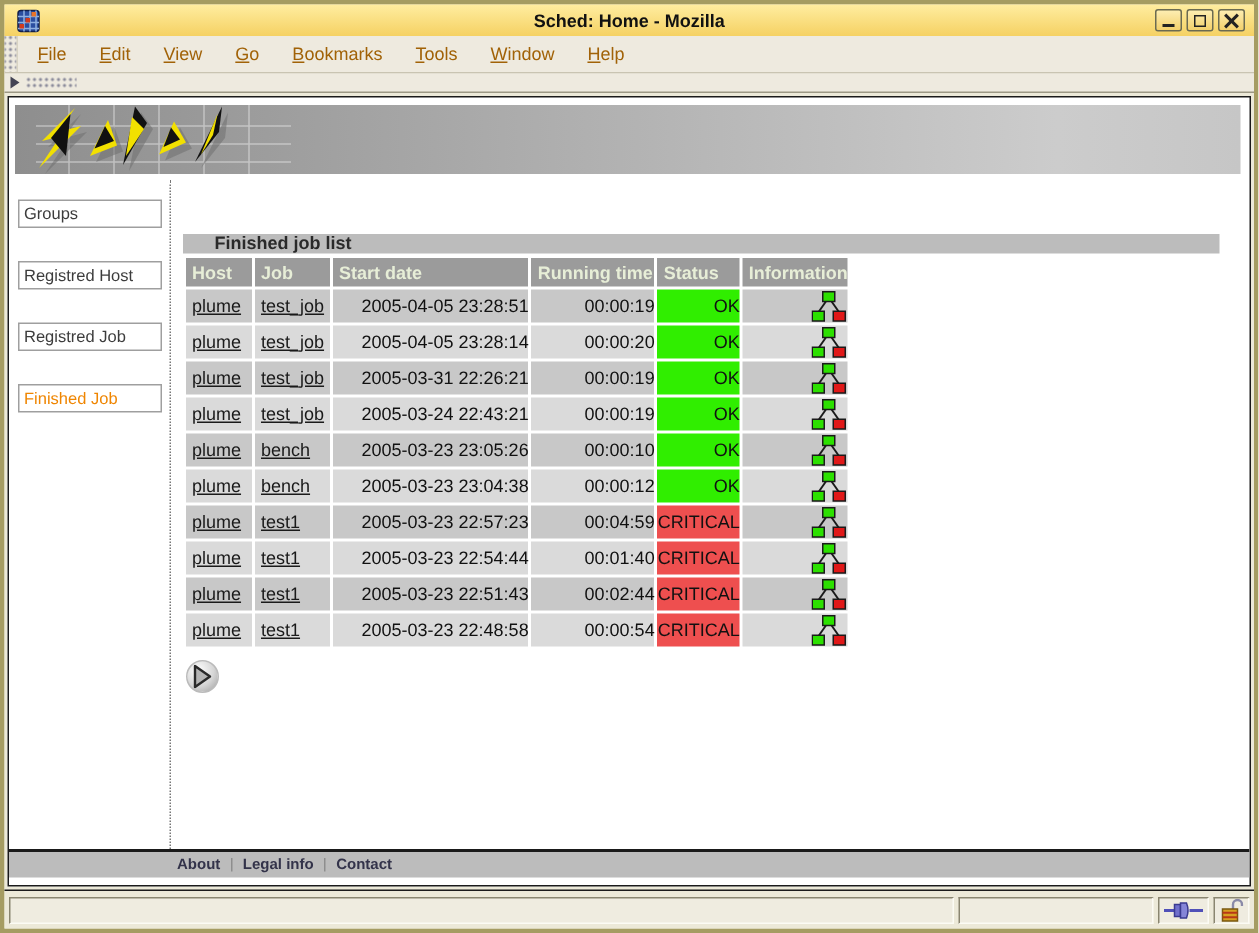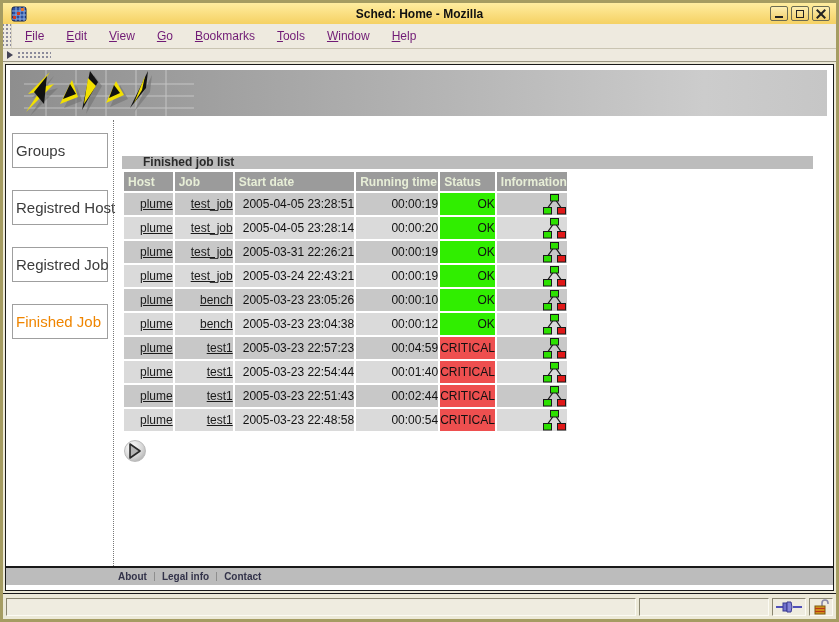--- a/index.html
+++ b/index.html
@@ -48,21 +48,21 @@
     background:#eeeadf;
     border-bottom:1px solid #c9c4b2;
     display:flex; align-items:center;
   }
   .grippy-v {
     width:9px; height:100%; border-right:1px solid #d8d3c3;
     background-image:radial-gradient(#8b8b9b 1px, transparent 1.1px);
     background-size:4px 4px; background-position:2px 3px;
   }
   .menu-item {
-    font-size:12px; color:#701a75; padding:3px 9px; margin-left:4px; cursor:default;
+    font-size:12px; color:#a16207; padding:3px 9px; margin-left:4px; cursor:default;
   }
   .menu-item u { text-decoration:underline; }
 
   
   .toolstrip {
     height:13px; flex:0 0 13px; background:#eeeadf;
     border-bottom:1px solid #9b9784;
     display:flex; align-items:center; padding-left:4px;
   }
   .expander { width:0; height:0; border-left:6px solid #445; border-top:4px solid transparent; border-bottom:4px solid transparent; }
@@ -87,23 +87,23 @@
     margin:5px 6px 4px 4px; height:46px; flex:0 0 46px;
     background:linear-gradient(to right, #8e8e8e, #cccccc 85%, #c6c6c6);
     position:relative; overflow:hidden;
   }
   .banner svg { position:absolute; left:14px; top:0; }
 
   
   .layout { display:flex; flex:1 1 auto; align-items:stretch; }
   .sidebar { width:107px; flex:0 0 107px; padding:13px 0 0 6px; }
   .nav-box {
-    width:96px; height:35px; margin-bottom:22px;
+    width:96px; height:19px; margin-bottom:22px;
     border:1px solid #9f9f9f; background:#fff;
-    font-size:15px; color:#3c3c3c;
+    font-size:11px; color:#3c3c3c;
     display:flex; align-items:center; padding-left:3px;
     cursor:pointer; white-space:nowrap;
   }
   .nav-box.active { color:#ef8500; }
 
   .main {
     flex:1 1 auto; border-left:1px dotted #777;
     padding:36px 0 0 8px;
   }
   .section-title {
@@ -117,22 +117,22 @@
   table.jobs { border-collapse:separate; border-spacing:2px; margin-top:1px; table-layout:fixed; }
   table.jobs th {
     background:#9b9b9b; color:#e7eed7; font-size:12px; font-weight:bold;
     text-align:left; height:19px; padding:0 0 0 4px; white-space:nowrap; overflow:hidden;
   }
   table.jobs td { height:22px; font-size:12px; color:#111; white-space:nowrap; }
   table.jobs tr:nth-child(odd) td { background:#c8c8c8; }
   table.jobs tr:nth-child(even) td { background:#dadada; }
   .col-host{width:44px;} .col-job{width:50px;} .col-date{width:104px;}
   .col-time{width:82px;} .col-status{width:48px;} .col-info{width:70px;}
-  td.c-host, td.c-job { padding-left:16px;text-align:right; }
-  td.c-date { padding-left:8px; }
+  td.c-host, td.c-job { padding-left:4px; }
+  td.c-date { padding-left:19px; }
   td.c-time { text-align:right; }
   td.c-status { text-align:right; font-size:12px; }
   td.c-status.ok { background:#30ee00 !important; }
   td.c-status.critical { background:#ee4f4f !important; }
   td.c-info { text-align:right; padding-right:1px; }
   td.c-info svg { vertical-align:middle; }
   .cell-link { color:#1a1a1a; text-decoration:underline; cursor:pointer; }
 
   
   .next-btn {

